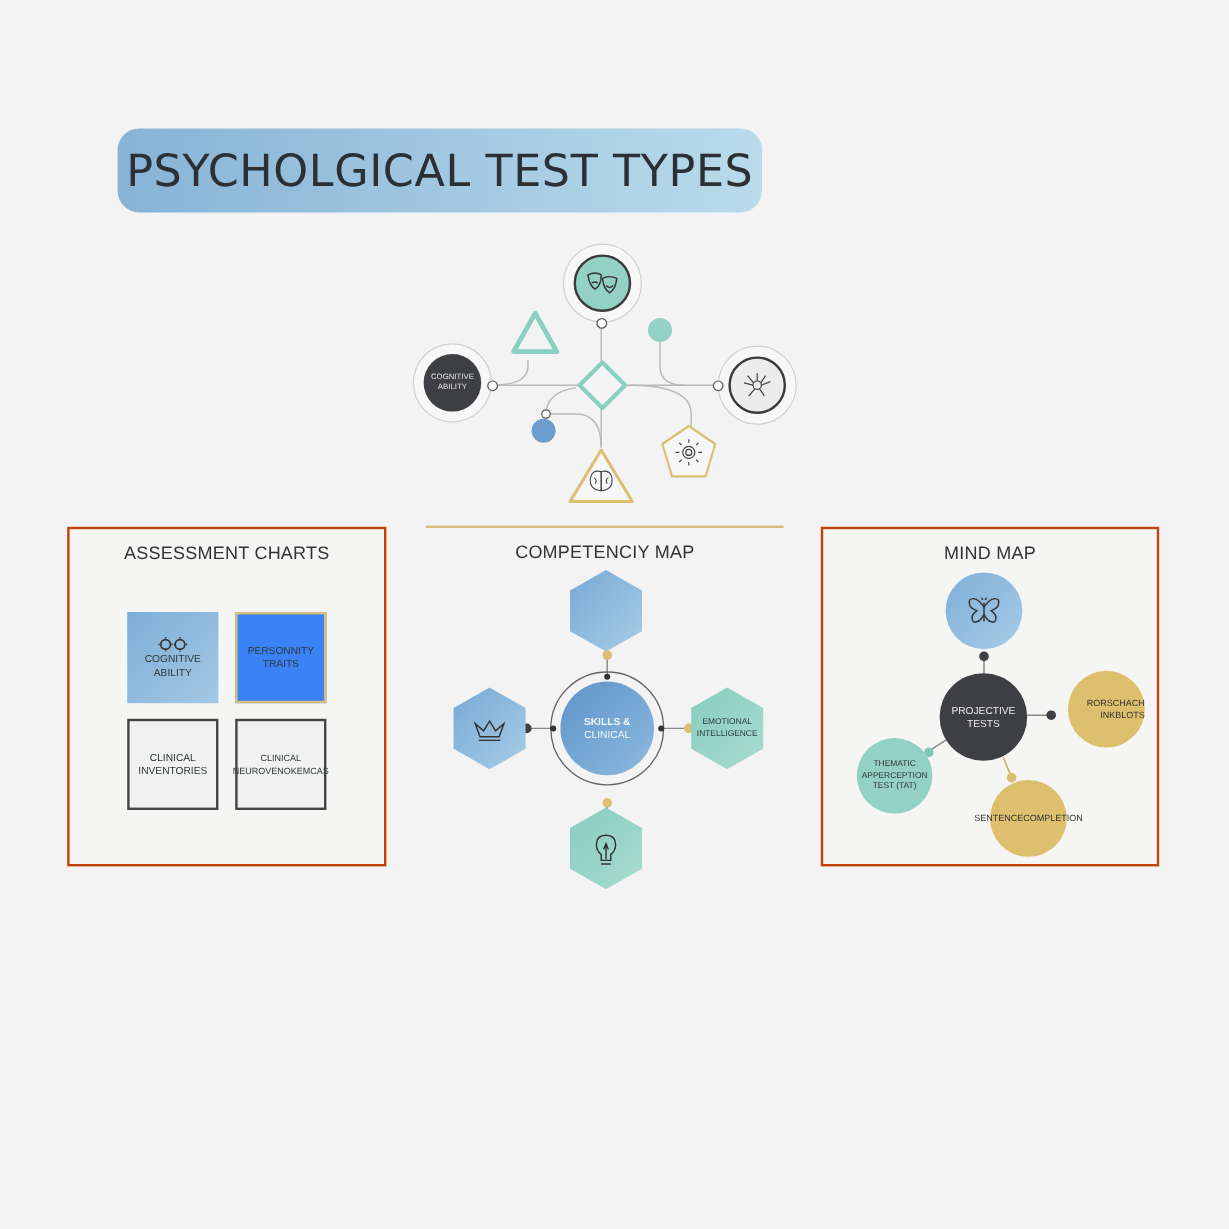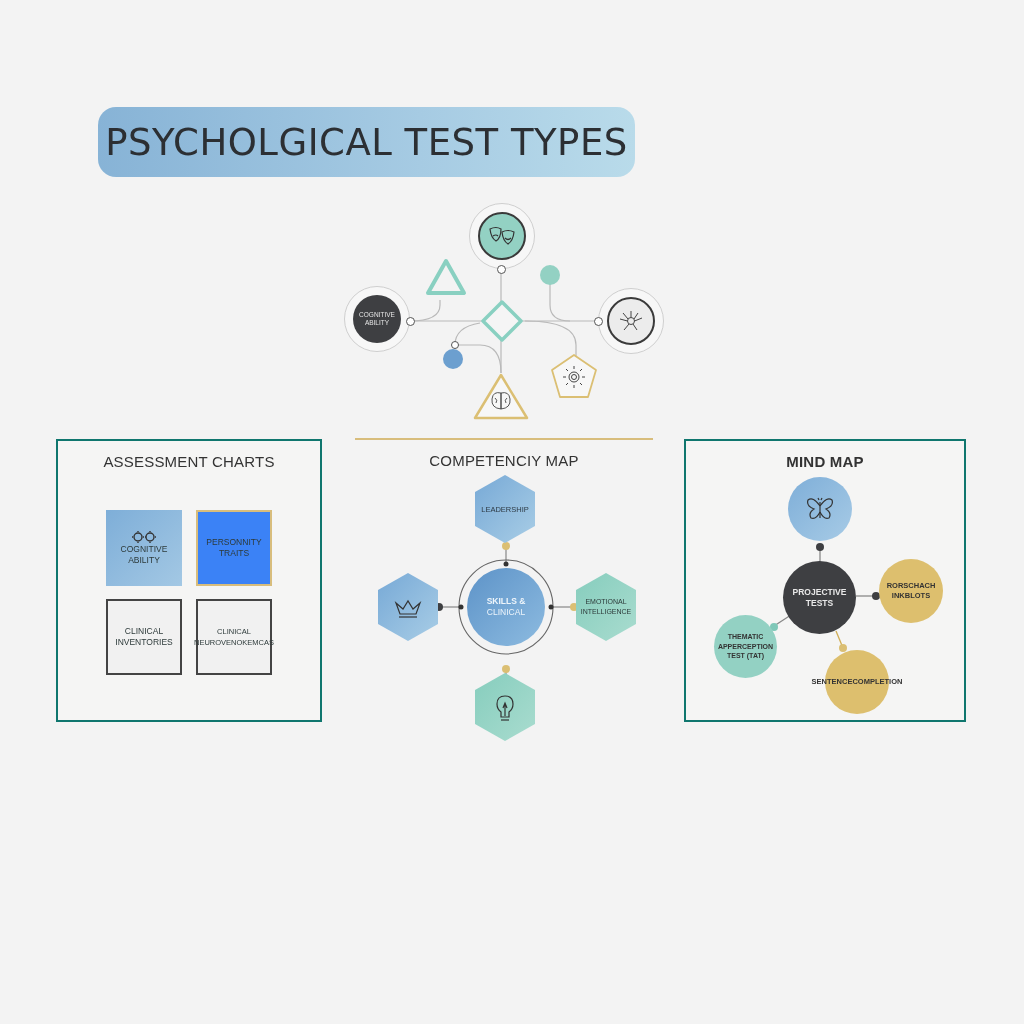--- a/index.html
+++ b/index.html
@@ -1,21 +1,21 @@
 <!DOCTYPE html>
 <html><head>
 <meta charset="utf-8">
 <style>
   html,body{margin:0;padding:0;}
   body{width:1024px;height:1024px;background:#f3f3f3;position:relative;overflow:hidden;font-family:"Liberation Sans","DejaVu Sans",sans-serif;color:#333;}
   .abs{position:absolute;}
   .title-pill{left:98px;top:107px;width:537px;height:70px;border-radius:18px;background:linear-gradient(90deg,#87b3d6 0%,#a6cbe3 60%,#b9dbea 100%);display:flex;align-items:center;justify-content:center;}
   .title-pill span{font-size:37px;letter-spacing:0.5px;color:#2c2f33;font-family:"DejaVu Sans","Liberation Sans",sans-serif;}
   .center-txt{display:flex;align-items:center;justify-content:center;text-align:center;}
-  .panel{border:2px solid #0f766e;background:#f5f5f4;}
+  .panel{border:2px solid #c2410c;background:#f5f5f4;}
   .panel-title{position:absolute;left:0;right:0;text-align:center;font-size:15px;color:#333;letter-spacing:0.2px;}
   .tile{position:absolute;width:76px;height:76px;font-size:8.5px;line-height:11px;color:#2d3a3a;text-align:center;display:flex;flex-direction:column;align-items:center;justify-content:center;}
   .node-label{font-size:7.5px;line-height:10px;text-align:center;}
   svg{display:block;}
 </style>
 </head>
 <body>
 
 <div class="abs title-pill">
   <span>PSYCHOLGICAL TEST TYPES</span>
@@ -154,21 +154,20 @@
 
   <svg class="abs" style="left:119px;top:34px;" width="62" height="70" viewBox="0 0 62 70">
     <defs>
         <linearGradient id="gb" x1="0" y1="0" x2="1" y2="1">
           <stop offset="0" stop-color="#77a9d6"></stop>
           <stop offset="1" stop-color="#a8cde6"></stop>
         </linearGradient>
       </defs>
     <path d="M31,1 L61,18 L61,52 L31,69 L1,52 L1,18 Z" fill="url(#gb)"></path>
   </svg>
-  <div class="abs center-txt" style="left:119px;top:34px;width:62px;height:70px;font-size:7.5px;color:#2d3a45;">LEADERSHIP</div>
 
   <svg class="abs" style="left:22px;top:132px;" width="62" height="70" viewBox="0 0 62 70">
     <path d="M31,1 L61,18 L61,52 L31,69 L1,52 L1,18 Z" fill="url(#gb)"></path>
     <g fill="none" stroke="#333" stroke-width="1.2">
       <path d="M19,31 L23,42 L39,42 L43,31 L36,37 L31,29 L26,37 Z"></path>
       <line x1="22" y1="45" x2="40" y2="45"></line>
     </g>
   </svg>
 
   <svg class="abs" style="left:220px;top:132px;" width="62" height="70" viewBox="0 0 62 70">
@@ -188,21 +187,21 @@
   <svg class="abs" style="left:119px;top:232px;" width="62" height="70" viewBox="0 0 62 70">
     <path d="M31,1 L61,18 L61,52 L31,69 L1,52 L1,18 Z" fill="url(#gt)"></path>
     <g fill="none" stroke="#333" stroke-width="1.2">
       <path d="M31,24 Q23,24 23,32 Q23,37 27,40 L27,45 L35,45 L35,40 Q39,37 39,32 Q39,24 31,24 Z"></path>
       <line x1="27" y1="48" x2="35" y2="48"></line>
       <path d="M29,36 L31,31 L33,36 M31,31 L31,44"></path>
     </g>
   </svg>
 </div>
 
-<div class="abs panel" style="left:684px;top:439px;width:282px;height:283px;box-sizing:border-box;font-weight:bold;">
+<div class="abs panel" style="left:684px;top:439px;width:282px;height:283px;box-sizing:border-box;">
   <div class="panel-title" style="top:12px;">MIND MAP</div>
   <svg class="abs" style="left:0;top:0;" width="282" height="283" viewBox="0 0 282 283">
     <g stroke="#888" stroke-width="1.3">
       <line x1="134" y1="106" x2="134" y2="122"></line>
       <line x1="170" y1="155" x2="190" y2="155"></line>
       <line x1="88" y1="185" x2="108" y2="172"></line>
     </g>
     <line x1="150" y1="190" x2="157" y2="207" stroke="#d0ad55" stroke-width="1.3"></line>
     <circle cx="134" cy="106" r="4" fill="#3e3f42"></circle>
     <circle cx="190" cy="155" r="4" fill="#3e3f42"></circle>
@@ -219,21 +218,21 @@
         <path d="M14,4 L13,2 M16,4 L17,2"></path>
       </g>
     </svg>
   </div>
 
   <div class="abs center-txt" style="left:97px;top:120px;width:73px;height:73px;border-radius:50%;background:#3e3f42;flex-direction:column;">
     <span style="font-size:8.5px;line-height:11px;color:#e8e8e8;">PROJECTIVE</span>
     <span style="font-size:8.5px;line-height:11px;color:#e8e8e8;">TESTS</span>
   </div>
 
-  <div class="abs center-txt" style="left:193px;top:118px;width:64px;height:64px;border-radius:50%;background:#ddbf6e;flex-direction:column;">
+  <div class="abs center-txt" style="left:204px;top:118px;width:64px;height:64px;border-radius:50%;background:#ddbf6e;flex-direction:column;align-items:flex-end;">
     <span style="font-size:7.5px;line-height:10px;color:#333;">RORSCHACH</span>
     <span style="font-size:7.5px;line-height:10px;color:#333;">INKBLOTS</span>
   </div>
 
   <div class="abs center-txt" style="left:28px;top:174px;width:63px;height:63px;border-radius:50%;background:#93d1c3;flex-direction:column;">
     <span style="font-size:7px;line-height:9.5px;color:#333;">THEMATIC</span>
     <span style="font-size:7px;line-height:9.5px;color:#333;">APPERCEPTION</span>
     <span style="font-size:7px;line-height:9.5px;color:#333;">TEST (TAT)</span>
   </div>
 

